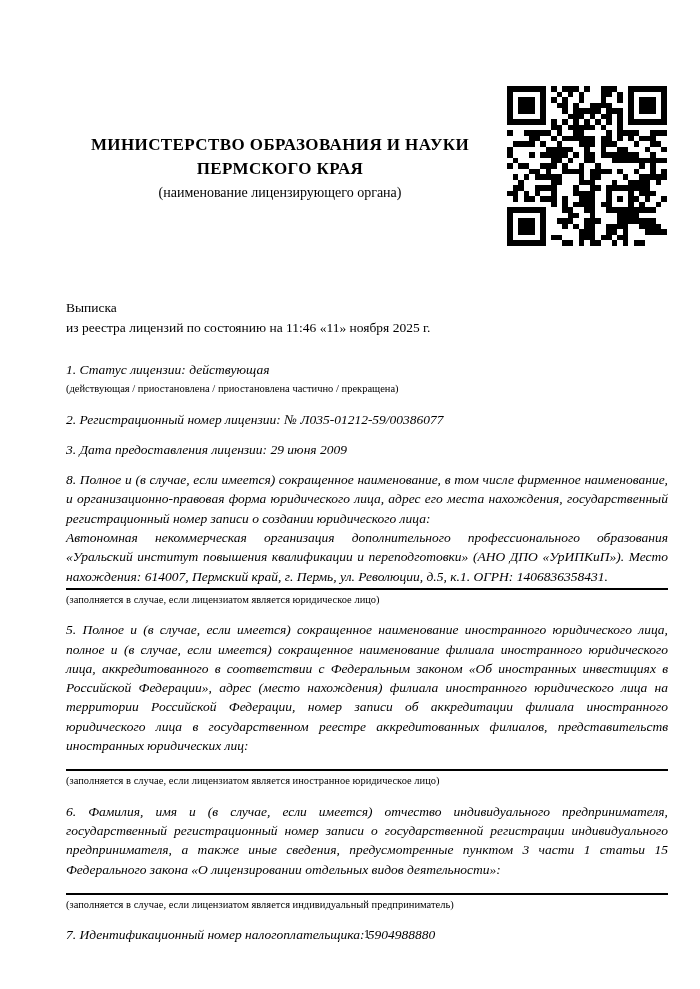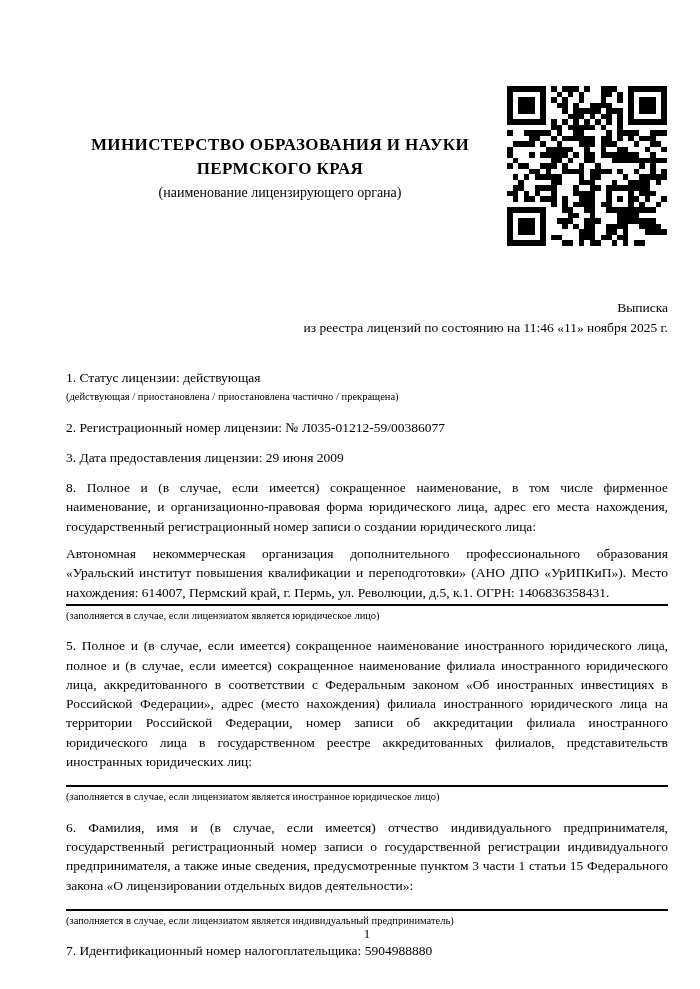--- a/index.html
+++ b/index.html
@@ -24,28 +24,28 @@
   .org-caption {
     margin-top:6px; font-size:14px; line-height:12px;
   }
   .qr {
     position:absolute; top:86px; left:507px;
     width:160px; height:160px;
   }
   
   .doc-title {
     position:absolute; top:298px; left:66px; width:602px;
-    text-align:right; font-size:13.5px; line-height:20px;
+    text-align:left; font-size:13.5px; line-height:20px;
   }
   
   .body {
     position:absolute; top:360px; left:66px; width:602px;
     font-size:13.5px; line-height:19.3px;
   }
-  .body p { margin:8px 0 11px 0; }
+  .body p { margin:0 0 11px 0;font-style:italic; }
   .body p.nogap { margin-bottom:0; }
   .justify { text-align:justify; }
   .field-caption {
     font-size:10.5px; line-height:19.3px;
     margin:0 0 11px 0;
   }
   hr.blank-rule {
     border:none; border-top:2px solid #000;
     margin:2px 0 0 0;
   }

